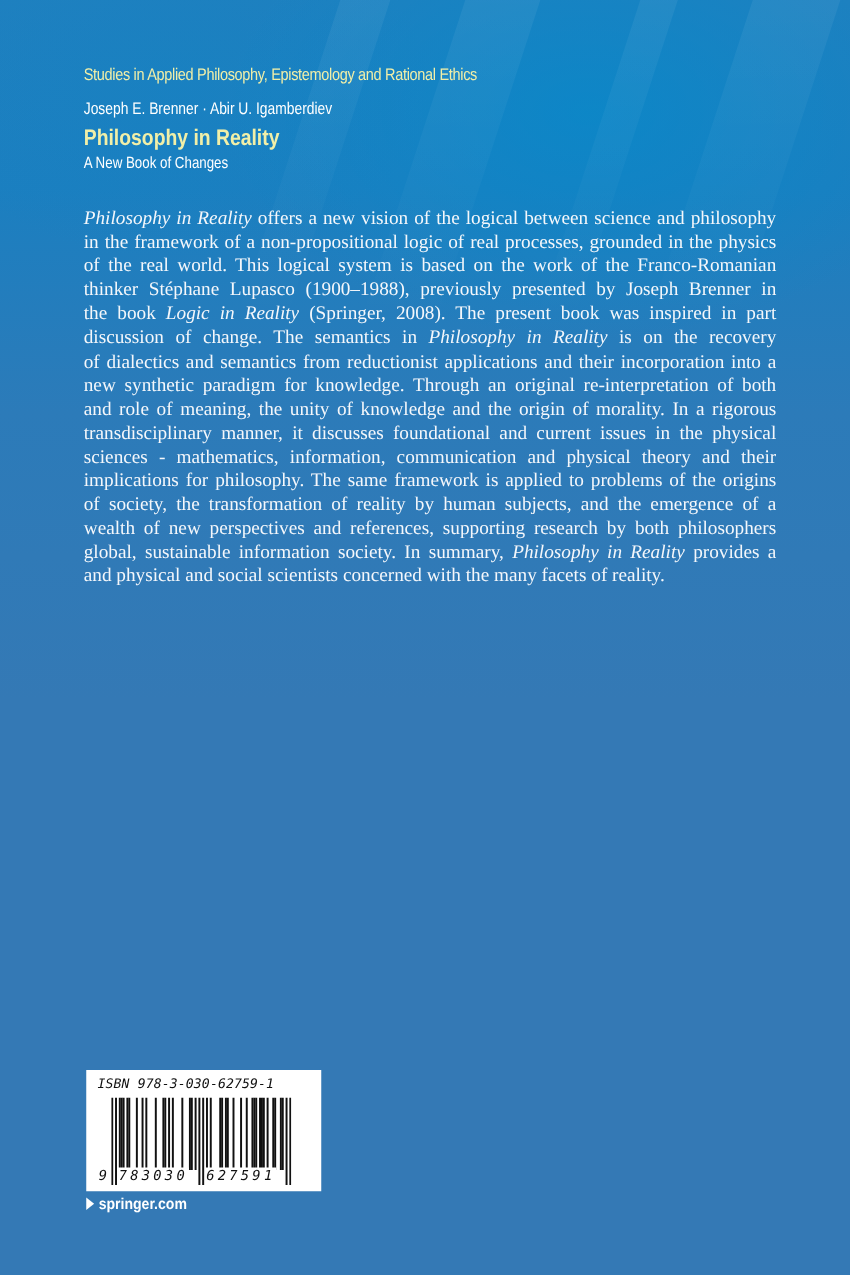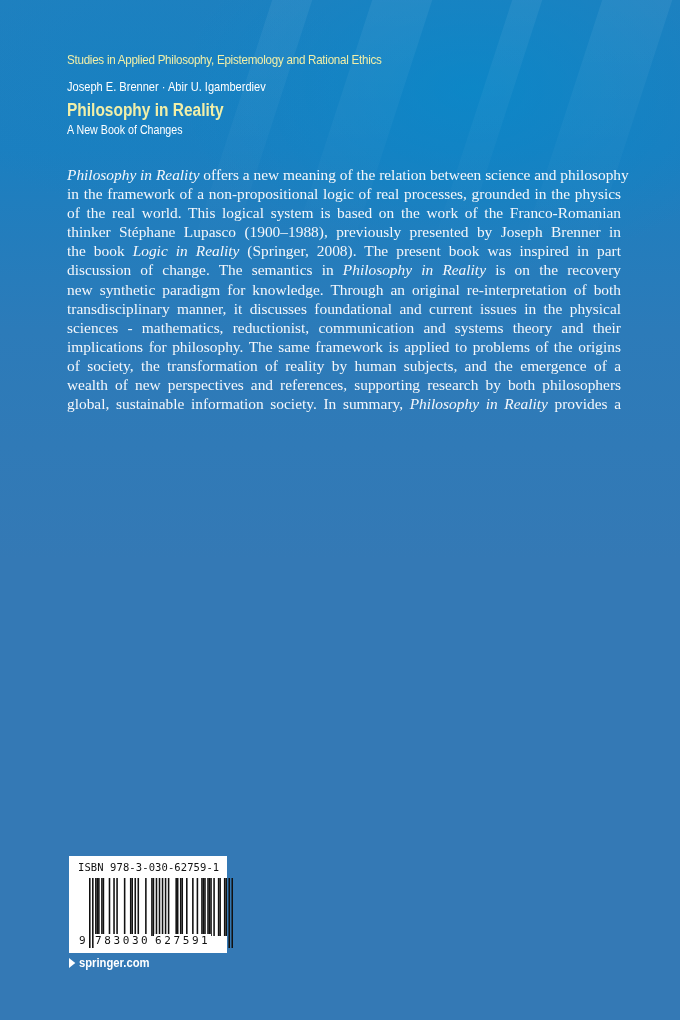--- a/index.html
+++ b/index.html
@@ -48,22 +48,23 @@
   }
   .blurb {
     position: absolute; left: 67px; top: 165px; width: 554px;
     font-family: "Liberation Serif", serif;
     font-size: 15.4px; line-height: 19.1px; color: #f4f7fb;
   }
   .blurb .line { display: block; white-space: nowrap; text-align: justify; text-align-last: justify; }
   .blurb .line.last { text-align-last: left; }
   .blurb i { font-style: italic; }
   .barcode-box {
-    position: absolute; left: 69px; top: 856px; width: 158px; height: 97px;
+    position: absolute; left: 69px; top: 856px; width: 188px; height: 97px;
     background: #ffffff;
+    font-style: italic;
   }
   .isbn-text {
     position: absolute; left: 9px; top: 5px;
     font-family: "DejaVu Sans Mono", monospace; font-size: 10.5px; color: #111;
     letter-spacing: 0.1px; white-space: nowrap;
   }
   .bars { position: absolute; left: 20px; top: 22px; width: 144px; height: 70px; }
   .ean-digits {
     position: absolute; left: 9px; top: 78px; width: 160px; height: 16px;
     font-family: "DejaVu Sans Mono", monospace; font-size: 11px; color: #111;
@@ -92,33 +93,36 @@
 </div>
 
 <div class="header">
   <div class="series">Studies in Applied Philosophy, Epistemology and Rational Ethics</div>
   <div class="authors">Joseph E. Brenner · Abir U. Igamberdiev</div>
   <div class="title">Philosophy in Reality</div>
   <div class="subtitle">A New Book of Changes</div>
 </div>
 
 <div class="blurb" id="blurb">
-    <span class="line"><i>Philosophy in Reality</i><span> offers a new meaning of the relation between science and philosophy</span></span>
+    <span class="line"><i>Philosophy in Reality</i><span> offers a new vision of the logical between science and philosophy</span></span>
     <span class="line"><span>in the framework of a non-propositional logic of real processes, grounded in the physics</span></span>
     <span class="line"><span>of the real world. This logical system is based on the work of the Franco-Romanian</span></span>
     <span class="line"><span>thinker Stéphane Lupasco (1900–1988), previously presented by Joseph Brenner in</span></span>
     <span class="line"><span>the book </span><i>Logic in Reality</i><span> (Springer, 2008). The present book was inspired in part</span></span>
     <span class="line"><span>discussion of change. The semantics in </span><i>Philosophy in Reality</i><span> is on the recovery</span></span>
+    <span class="line"><span>of dialectics and semantics from reductionist applications and their incorporation into a</span></span>
     <span class="line"><span>new synthetic paradigm for knowledge. Through an original re-interpretation of both</span></span>
+    <span class="line"><span>and role of meaning, the unity of knowledge and the origin of morality. In a rigorous</span></span>
     <span class="line"><span>transdisciplinary manner, it discusses foundational and current issues in the physical</span></span>
-    <span class="line"><span>sciences - mathematics, reductionist, communication and systems theory and their</span></span>
+    <span class="line"><span>sciences - mathematics, information, communication and physical theory and their</span></span>
     <span class="line"><span>implications for philosophy. The same framework is applied to problems of the origins</span></span>
     <span class="line"><span>of society, the transformation of reality by human subjects, and the emergence of a</span></span>
     <span class="line"><span>wealth of new perspectives and references, supporting research by both philosophers</span></span>
     <span class="line"><span>global, sustainable information society. In summary, </span><i>Philosophy in Reality</i><span> provides a</span></span>
+    <span class="line last"><span>and physical and social scientists concerned with the many facets of reality.</span></span>
   </div>
 
 <div class="barcode-box">
   <div class="isbn-text">ISBN 978-3-030-62759-1</div>
   <svg class="bars" id="bars" viewBox="0 0 144 70" preserveAspectRatio="none">
       <rect x="0.000" y="0" width="1.566" height="70" fill="#111"></rect>
       <rect x="3.032" y="0" width="1.566" height="70" fill="#111"></rect>
       <rect x="6.063" y="0" width="1.566" height="58" fill="#111"></rect>
       <rect x="7.579" y="0" width="1.566" height="58" fill="#111"></rect>
       <rect x="9.095" y="0" width="1.566" height="58" fill="#111"></rect>
@@ -157,20 +161,20 @@
       <rect x="128.842" y="0" width="1.566" height="58" fill="#111"></rect>
       <rect x="130.358" y="0" width="1.566" height="58" fill="#111"></rect>
       <rect x="134.905" y="0" width="1.566" height="58" fill="#111"></rect>
       <rect x="136.421" y="0" width="1.566" height="58" fill="#111"></rect>
       <rect x="139.453" y="0" width="1.566" height="70" fill="#111"></rect>
       <rect x="142.484" y="0" width="1.566" height="70" fill="#111"></rect>
     </svg>
   <div class="ean-digits">
     <span style="left:0px;">9</span>
     <span style="left:16px;letter-spacing:2.6px;">783030</span>
-    <span style="left:76px;letter-spacing:2.6px;">627591</span>
+    <span style="left:86px;letter-spacing:2.6px;">627591</span>
   </div>
 </div>
 
 <div class="springer">
   <span class="arrow"></span>
   <span>springer.com</span>
 </div>
 
 </body></html>

